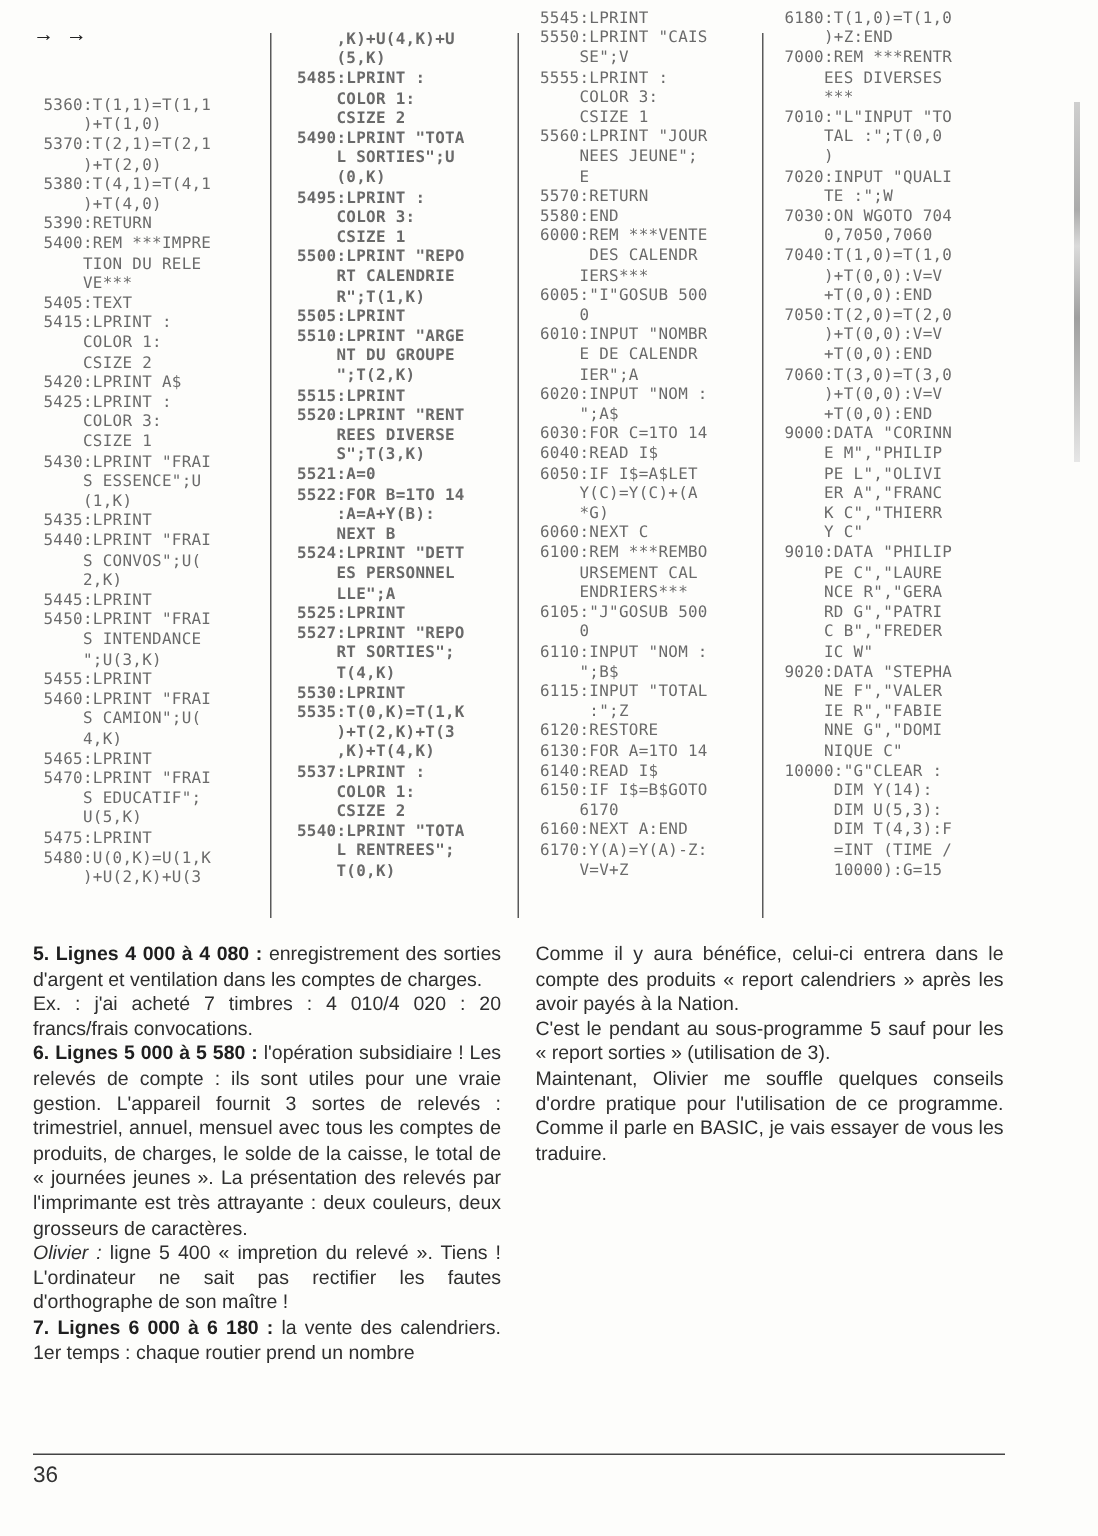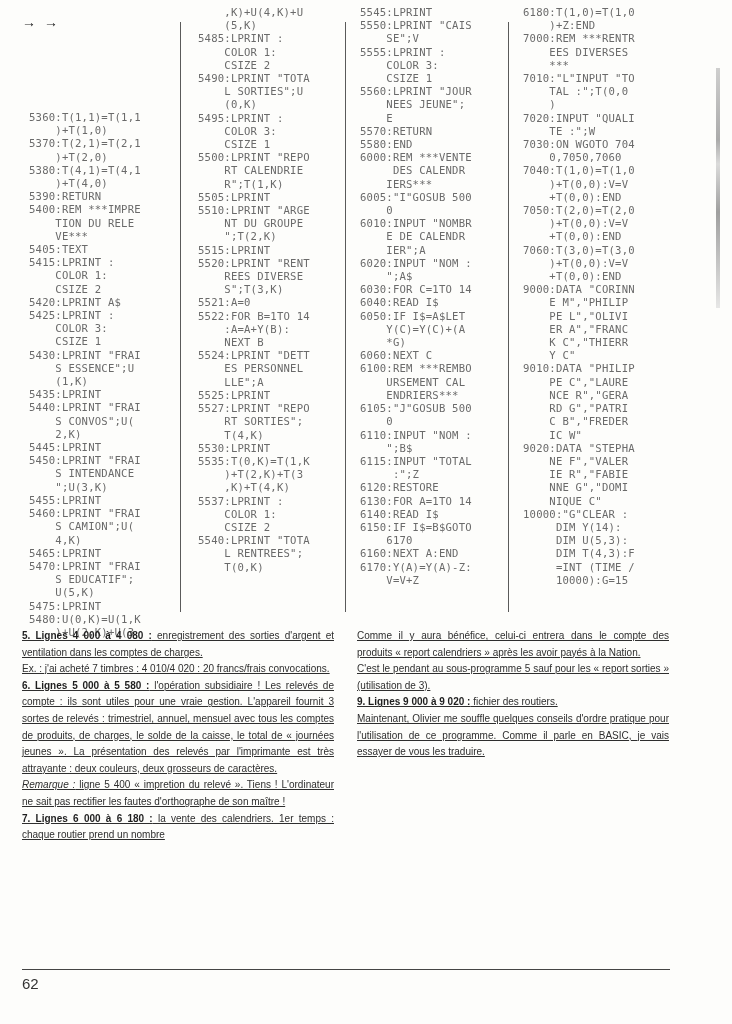--- a/index.html
+++ b/index.html
@@ -5,32 +5,32 @@
   html, body { margin: 0; padding: 0; }
   body {
     width: 732px; height: 1024px; background: #fdfdfb; position: relative; overflow: hidden;
     font-family: "Liberation Sans", sans-serif; color: #2a2a2a;
   }
   .arrows { position: absolute; left: 22px; top: 14px; font-size: 14px; color: #222; letter-spacing: 2px; }
   .col {
     position: absolute; top: 14px; font-family: "DejaVu Sans Mono", monospace;
     font-size: 10.6px; line-height: 13.2px; color: #6a6a6a; white-space: pre; letter-spacing: 0.2px;
   }
-  .c1 { left: 29px; top: 64px; width: 150px; margin-top: 47px; }
-  .c2 { left: 198px; top: 6px; width: 150px; }
+  .c1 { left: 29px; top: 64px; width: 150px; }
+  .c2 { left: 198px; top: 20px; width: 150px; font-weight: bold; }
   .c3 { left: 360px; top: 6px; width: 150px; }
   .c4 { left: 523px; top: 6px; width: 150px; }
   .line { display: block; }
   .divider { position: absolute; width: 1px; background: #5a5a5a; }
   .d1 { left: 180px; top: 22px; height: 590px; }
   .d2 { left: 345px; top: 22px; height: 590px; }
   .d3 { left: 508px; top: 22px; height: 590px; }
   .edge { position: absolute; left: 716px; top: 68px; width: 4px; height: 240px;
     background: linear-gradient(#bbb, #888 30%, #ccc 40%, #777 60%, #aaa 80%, #ddd); opacity: 0.7; }
-  .text { position: absolute; top: 628px; width: 312px; font-size: 10px; line-height: 16.6px; color: #2e2e2e; text-align: justify; text-decoration: underline; }
+  .text { position: absolute; top: 628px; width: 312px; font-size: 13px; line-height: 16.6px; color: #2e2e2e; text-align: justify; }
   .t1 { left: 22px; }
   .t2 { left: 357px; width: 312px; }
   .text p { margin: 0; }
   .b { font-weight: bold; color: #1e1e1e; }
   .i { font-style: italic; }
   .rule { position: absolute; left: 22px; top: 969px; width: 648px; height: 1px; background: #444; }
   .pageno { position: absolute; left: 22px; top: 975px; font-size: 15px; color: #333; }
 </style>
 </head>
 <body>
@@ -44,24 +44,23 @@
 
 <div class="divider d1"></div>
 <div class="divider d2"></div>
 <div class="divider d3"></div>
 <div class="edge"></div>
 
 <div class="text t1">
     <p><span class="b">5. Lignes 4 000 à 4 080 :</span><span> enregistrement des sorties d'argent et ventilation dans les comptes de charges.</span></p>
     <p><span>Ex. : j'ai acheté 7 timbres : 4 010/4 020 : 20 francs/frais convocations.</span></p>
     <p><span class="b">6. Lignes 5 000 à 5 580 :</span><span> l'opération subsidiaire ! Les relevés de compte : ils sont utiles pour une vraie gestion. L'appareil fournit 3 sortes de relevés : trimestriel, annuel, mensuel avec tous les comptes de produits, de charges, le solde de la caisse, le total de « journées jeunes ». La présentation des relevés par l'imprimante est très attrayante : deux couleurs, deux grosseurs de caractères.</span></p>
-    <p><span class="i">Remarque :</span><span> ligne 5 400 « impretion du relevé ». Tiens ! L'ordinateur ne sait pas rectifier les fautes d'orthographe de son maître !</span></p>
+    <p><span class="i">Olivier :</span><span> ligne 5 400 « impretion du relevé ». Tiens ! L'ordinateur ne sait pas rectifier les fautes d'orthographe de son maître !</span></p>
     <p><span class="b">7. Lignes 6 000 à 6 180 :</span><span> la vente des calendriers. 1er temps : chaque routier prend un nombre</span></p>
   </div>
 <div class="text t2">
     <p><span>Comme il y aura bénéfice, celui-ci entrera dans le compte des produits « report calendriers » après les avoir payés à la Nation.</span></p>
     <p><span>C'est le pendant au sous-programme 5 sauf pour les « report sorties » (utilisation de 3).</span></p>
-    <p><span class="b">9. Lignes 9 000 à 9 020 :</span><span> fichier des routiers.</span></p>
     <p><span>Maintenant, Olivier me souffle quelques conseils d'ordre pratique pour l'utilisation de ce programme. Comme il parle en BASIC, je vais essayer de vous les traduire.</span></p>
   </div>
 
 <div class="rule"></div>
-<div class="pageno">62</div>
+<div class="pageno">36</div>
 
 </body></html>

